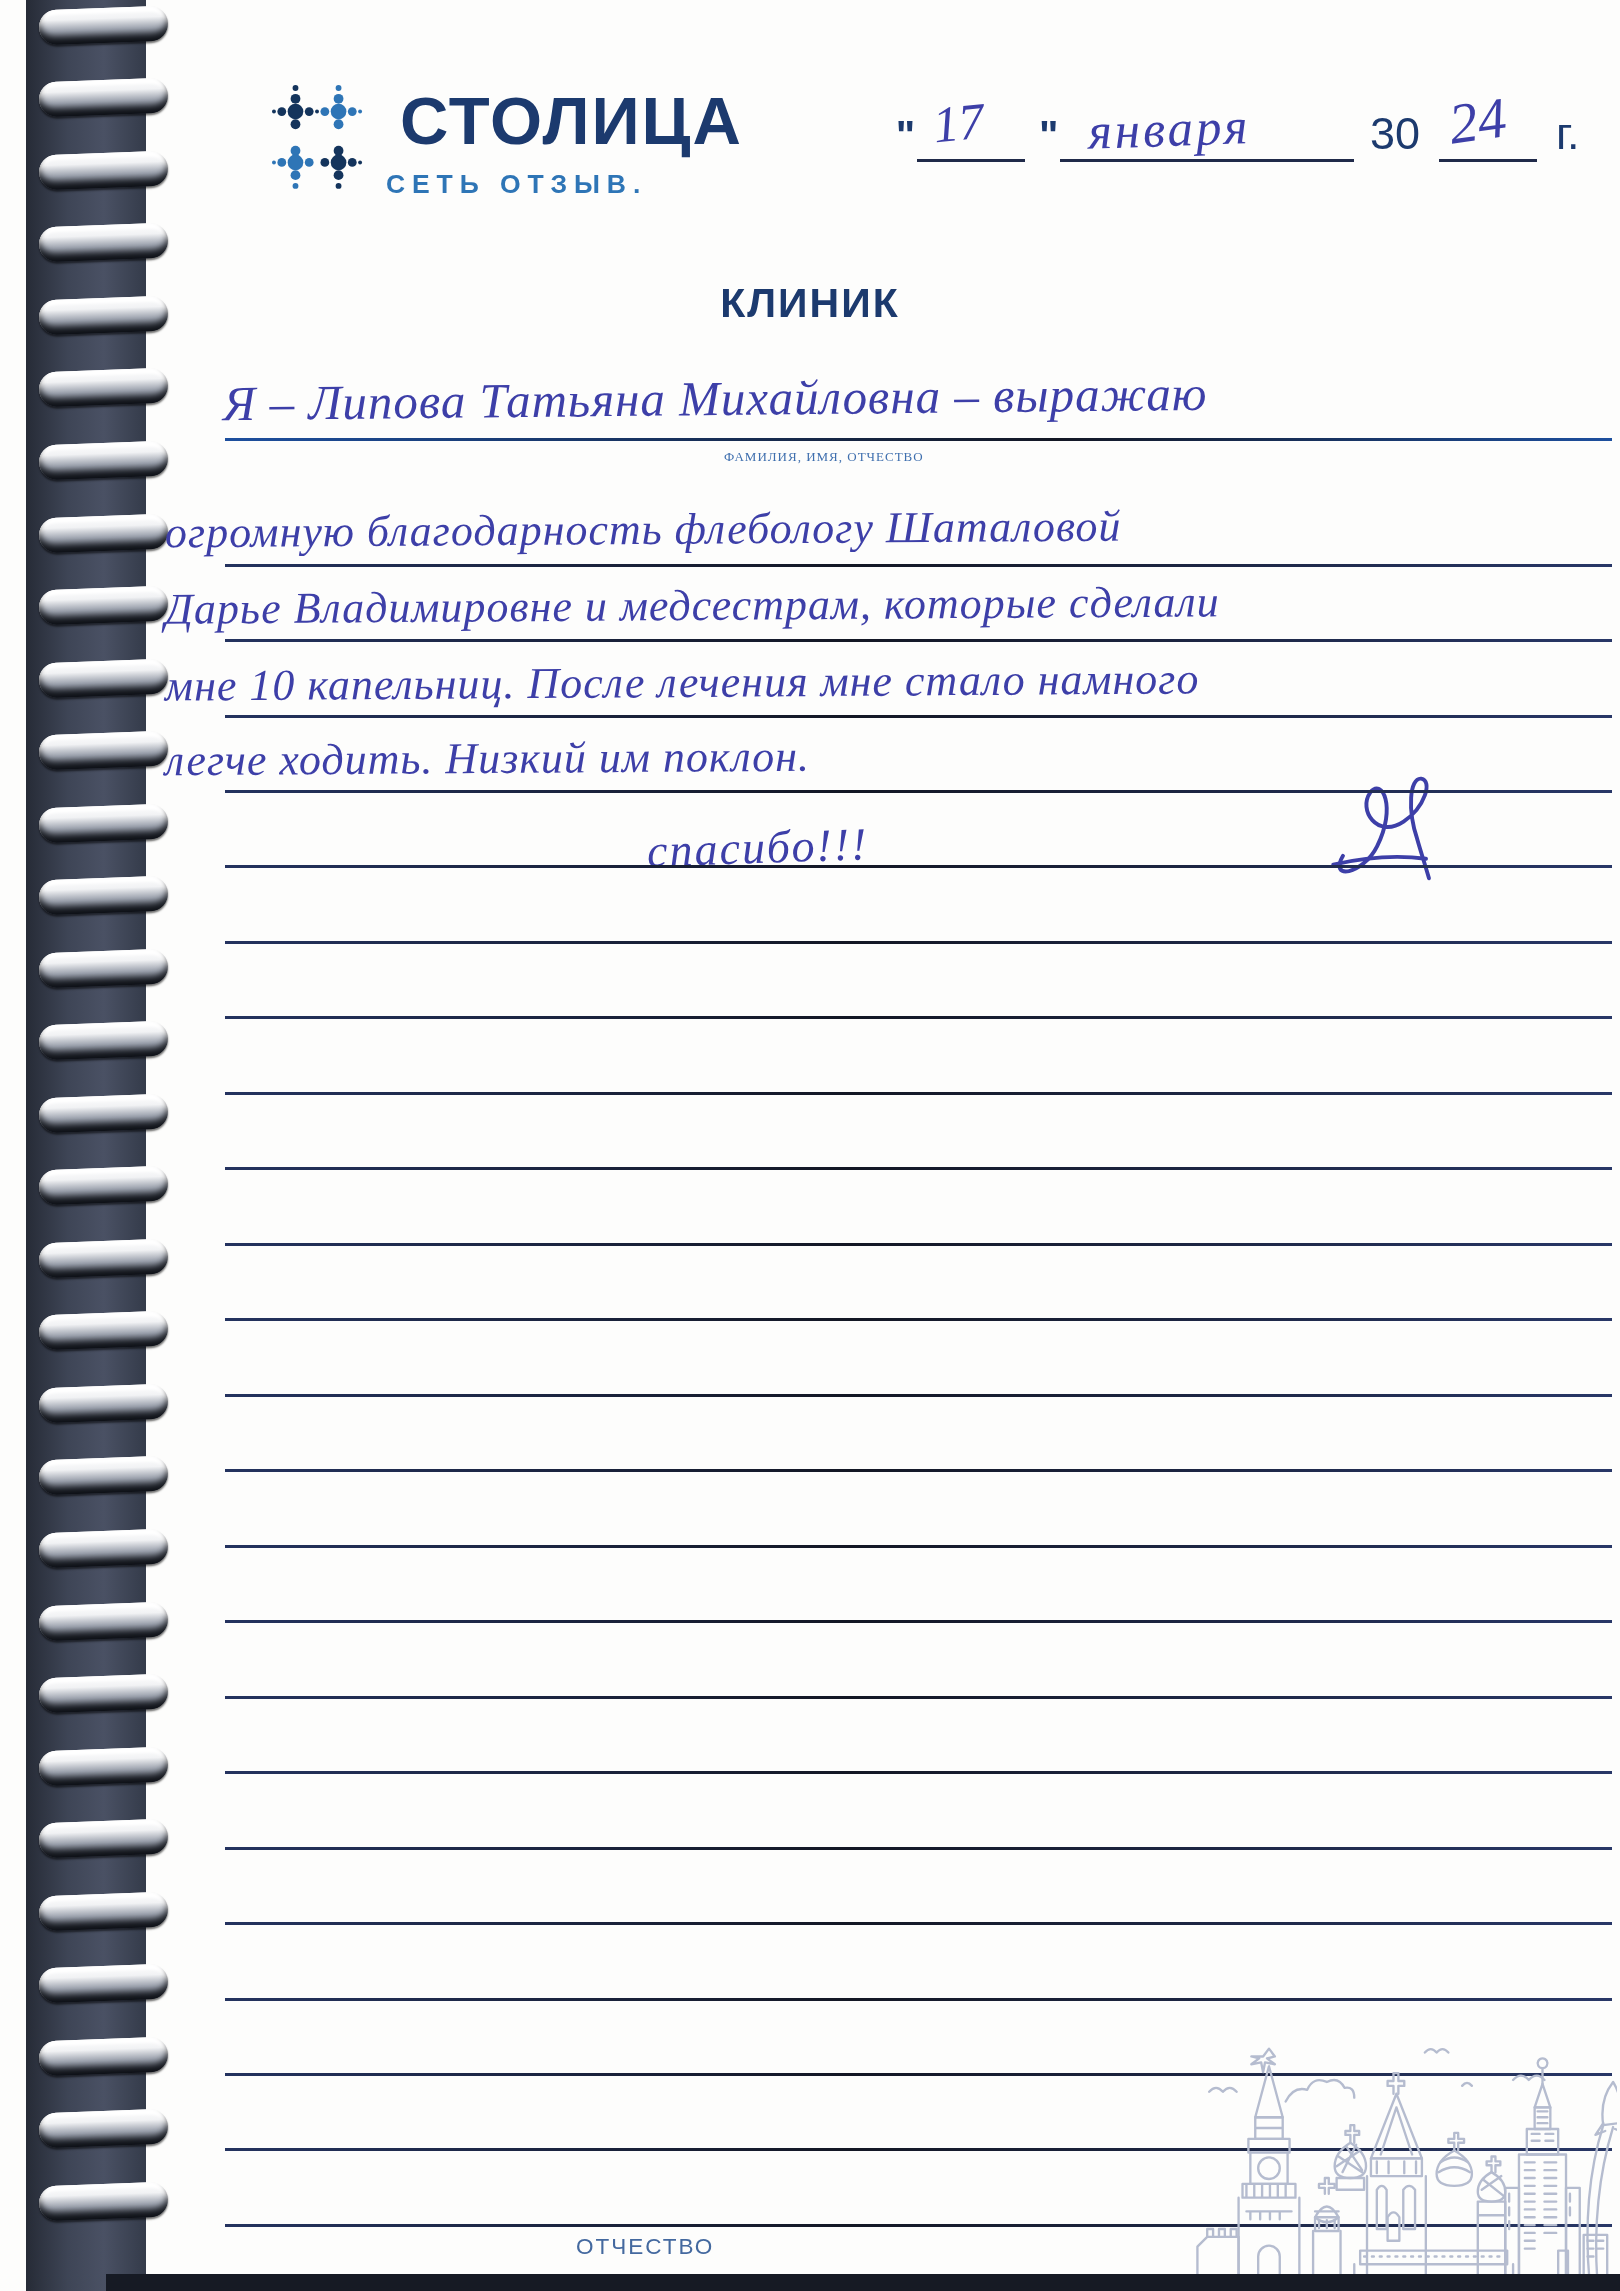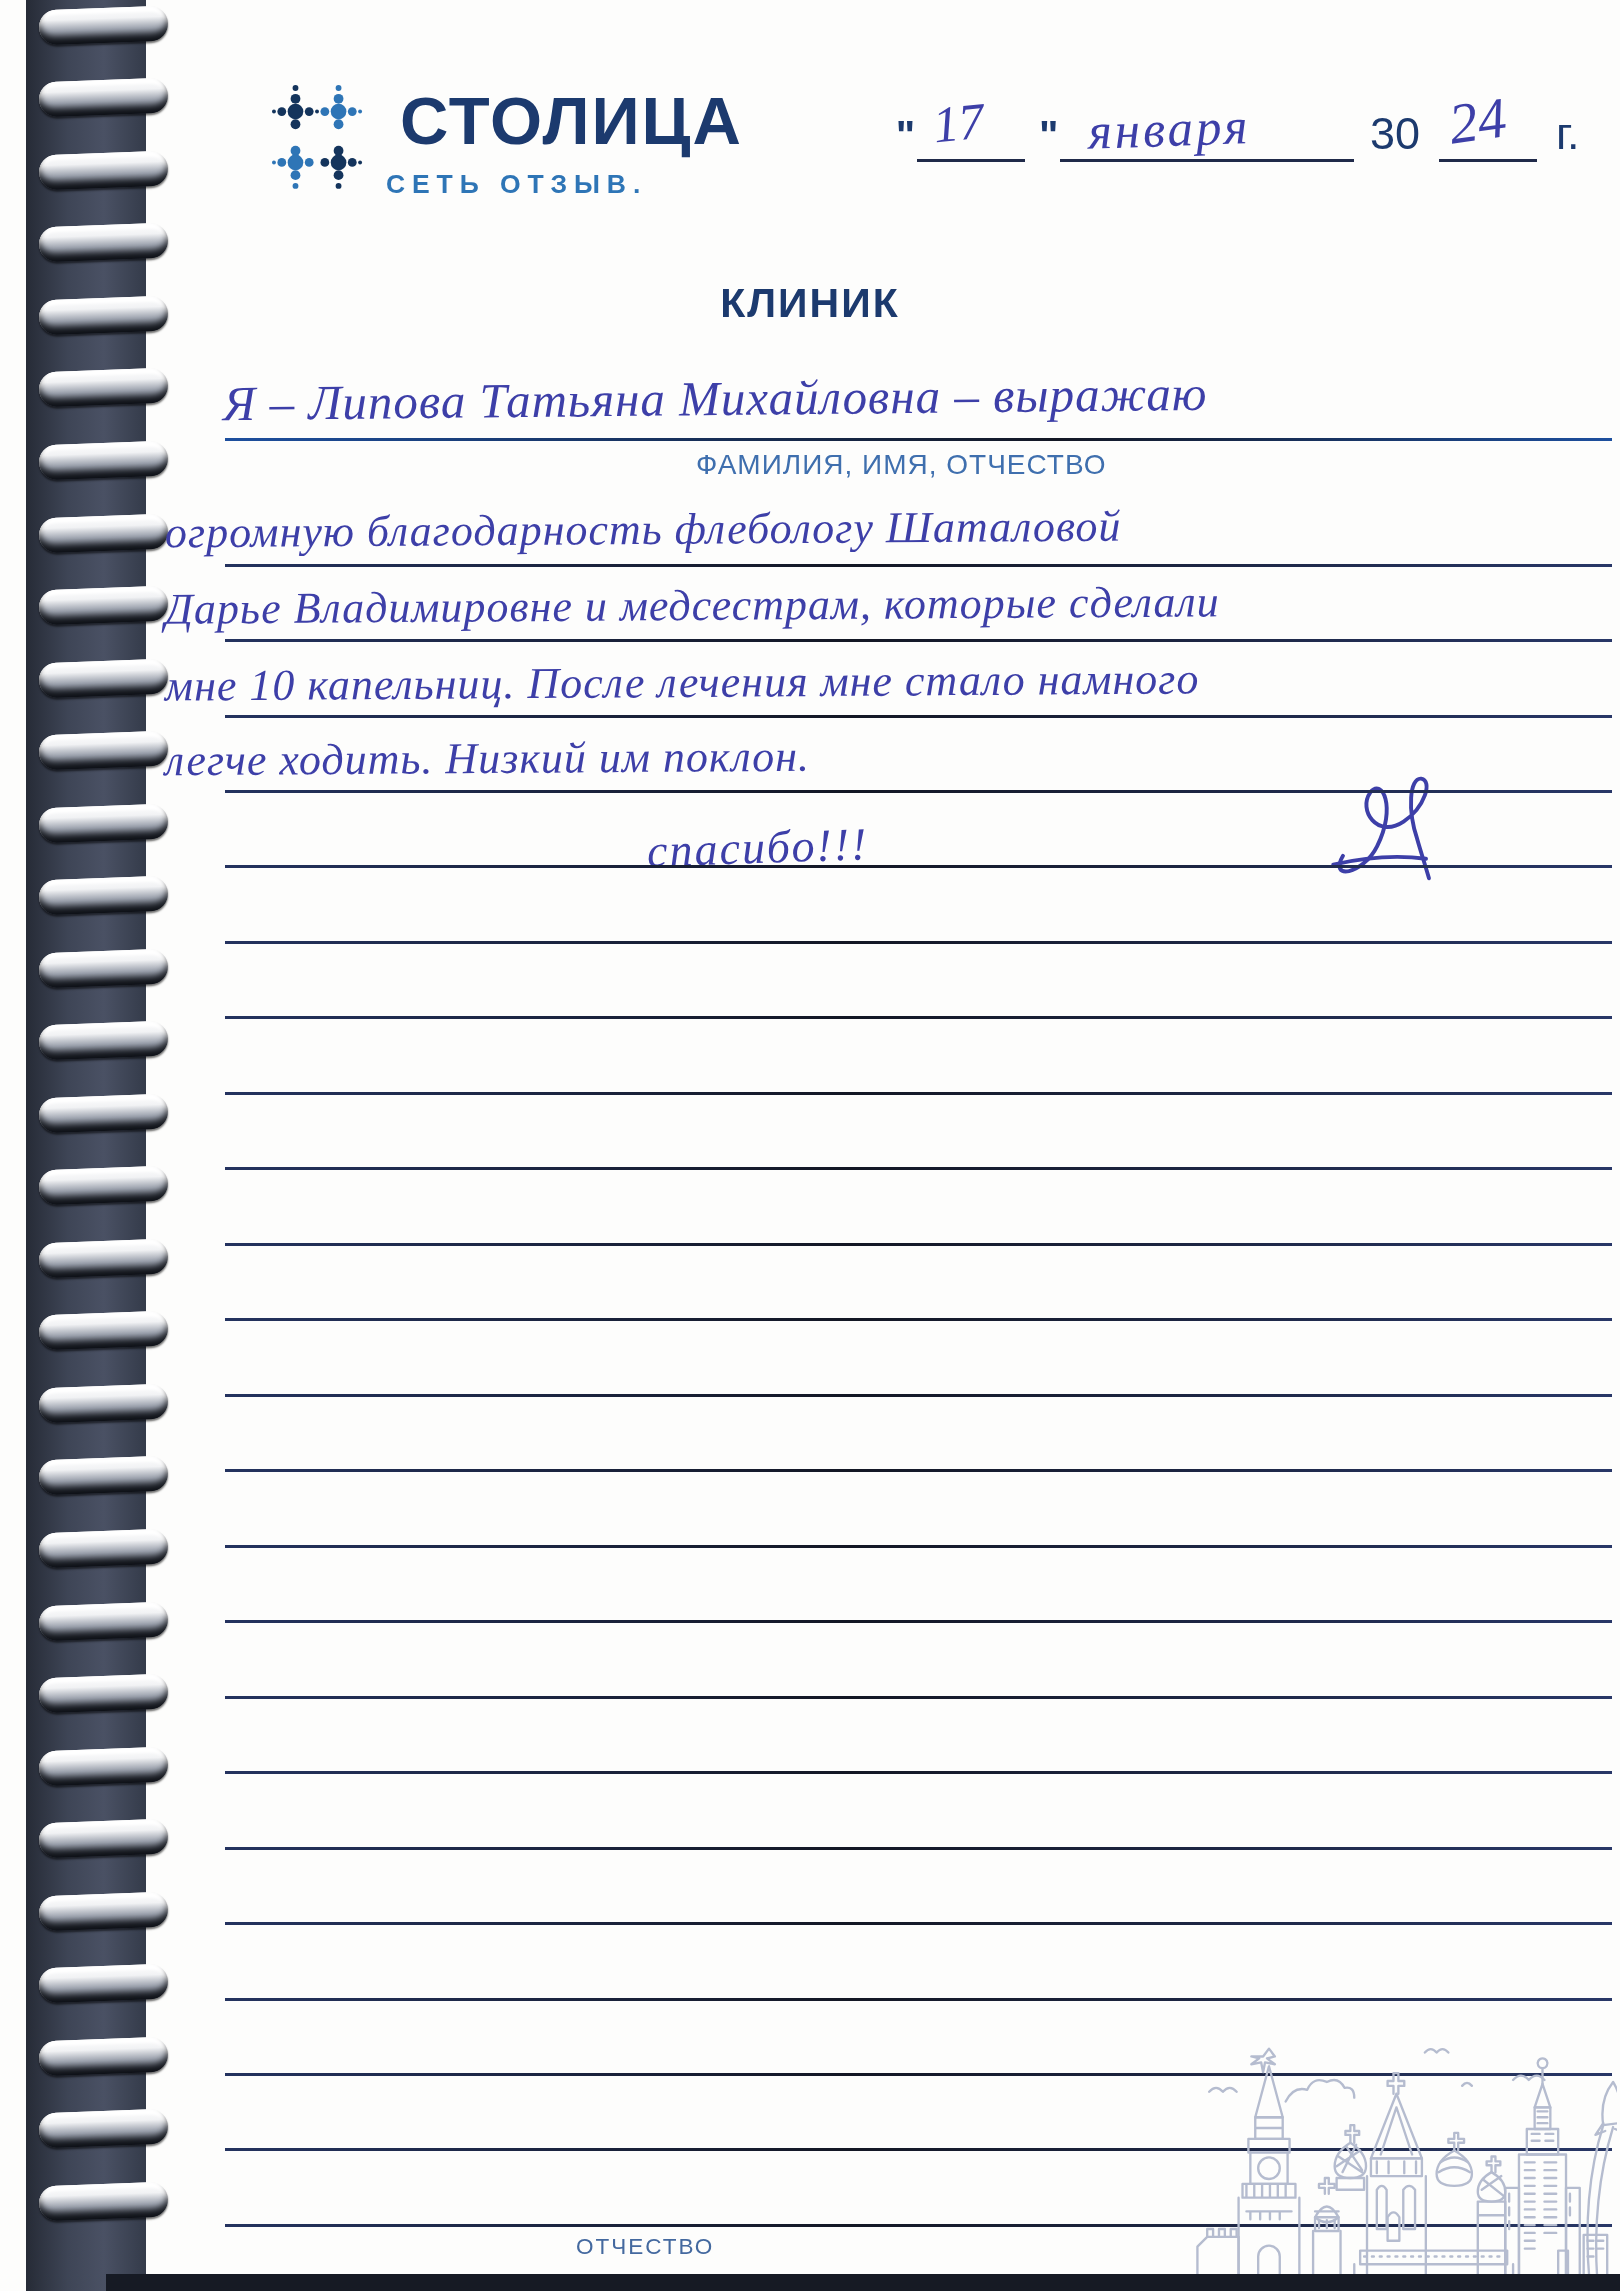--- a/index.html
+++ b/index.html
@@ -32,22 +32,22 @@
   .hw-day{position:absolute;left:51px;top:0px;font-size:51px;transform:rotate(-6deg);}
   .hw-month{position:absolute;left:206px;top:5.9px;font-size:51px;letter-spacing:2.9px;transform:rotate(-2deg);}
   .hw-year{position:absolute;left:567px;top:-5.9px;font-size:57px;transform:rotate(-8deg);}
   .u{position:absolute;height:2.9px;background:var(--rule);}
   .u-day{left:35px;top:65px;width:108px;}
   .u-month{left:178px;top:65px;width:294px;}
   .u-year{left:557px;top:65px;width:98px;}
   
   .form-title{position:absolute;left:0;top:280px;width:1620px;text-align:center;
     font-size:41px;font-weight:bold;letter-spacing:2px;color:var(--navy);}
-  .fio-label{position:absolute;left:696px;top:449px;font-size:28px;letter-spacing:1px;
-    color:#3f6fae;}
+  .fio-label{position:absolute;left:724px;top:449px;font-size:13px;letter-spacing:1px;
+    color:#3f6fae;font-family:Liberation Serif, serif;}
   .sig-label{position:absolute;left:576px;top:2234px;font-size:22.5px;letter-spacing:2px;
     color:var(--labelblue);}
   
   .rule{position:absolute;left:225px;right:7.8px;height:2.9px;
     background:linear-gradient(90deg,#24335f,#131724 45%,#283767);}
   .rule-name{top:438px;background:linear-gradient(90deg,#1d4f9e,#131724 60%,#1d4f9e);}
   
   .hw-name{position:absolute;left:223px;top:370px;font-size:49px;letter-spacing:1px;
     transform:rotate(-.6deg);white-space:nowrap;}
   .hw-line{position:absolute;left:165px;font-size:44px;letter-spacing:1px;white-space:nowrap;

